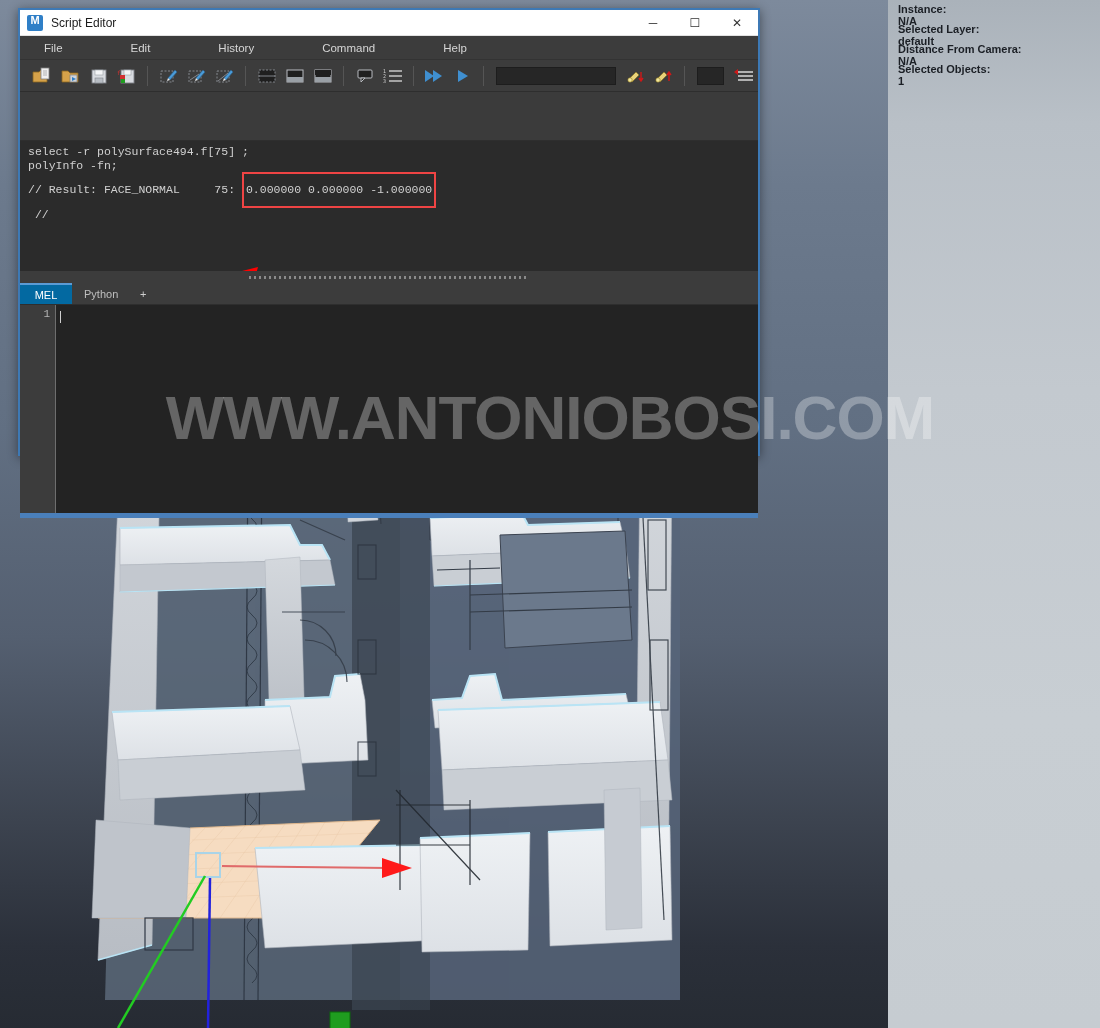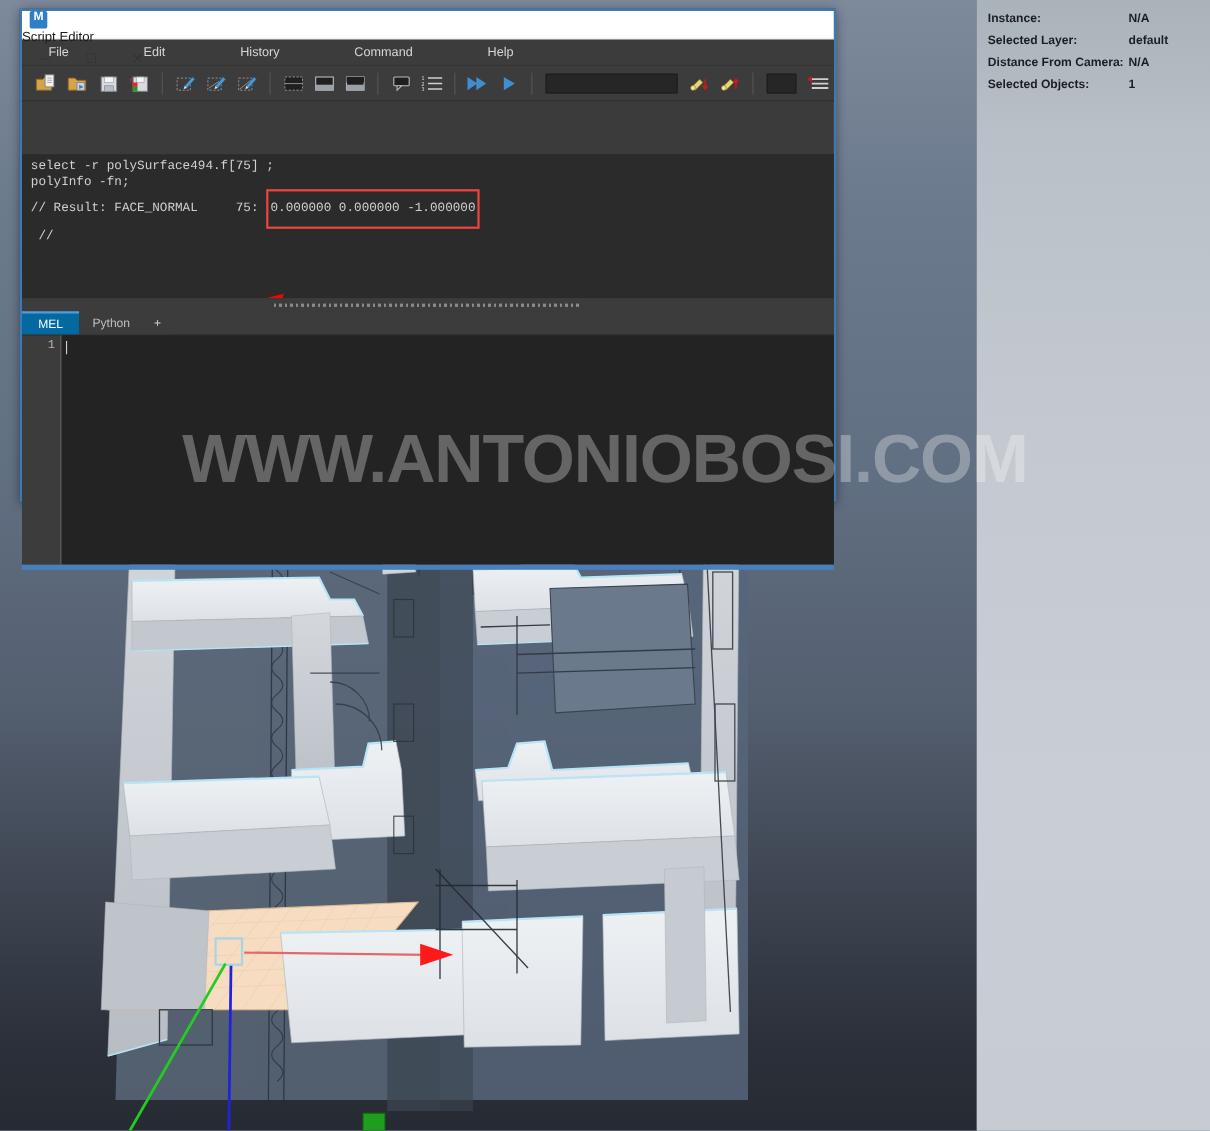--- a/index.html
+++ b/index.html
@@ -55,22 +55,23 @@
     left: 0; top: 3px;
     width: 212px;
     padding-left: 10px;
     font-size: 11px;
     font-weight: bold;
     color: #1b1f25;
   }
   .status-row {
     display: flex;
     height: 20px;
-    align-items: flex-end;
+    align-items: flex-start;
     white-space: nowrap;
+    flex-direction: column;
   }
   .status-label { width: 128px; }
   .status-value { color: #1b1f25; }
 
   
   #model-svg {
     position: absolute;
     left: 0; top: 0;
     width: 888px;
     height: 1028px;
@@ -84,23 +85,22 @@
     height: 448px;
     border: 2px solid #3d79b5;
     background: #3b3b3b;
     box-shadow: 0 2px 10px rgba(0,0,0,0.45);
   }
 
   .titlebar {
     height: 26px;
     background: #ffffff;
     display: flex;
-    align-items: flex-start;
+    align-items: center;
     border-bottom: 1px solid #e2e2e2;
-    flex-direction: column;
   }
   .tb-icon {
     width: 16px; height: 16px;
     margin-left: 7px; margin-right: 8px;
     background: #2f7fc7;
     border-radius: 2px;
     position: relative;
     flex: 0 0 auto;
   }
   .tb-icon::after {

